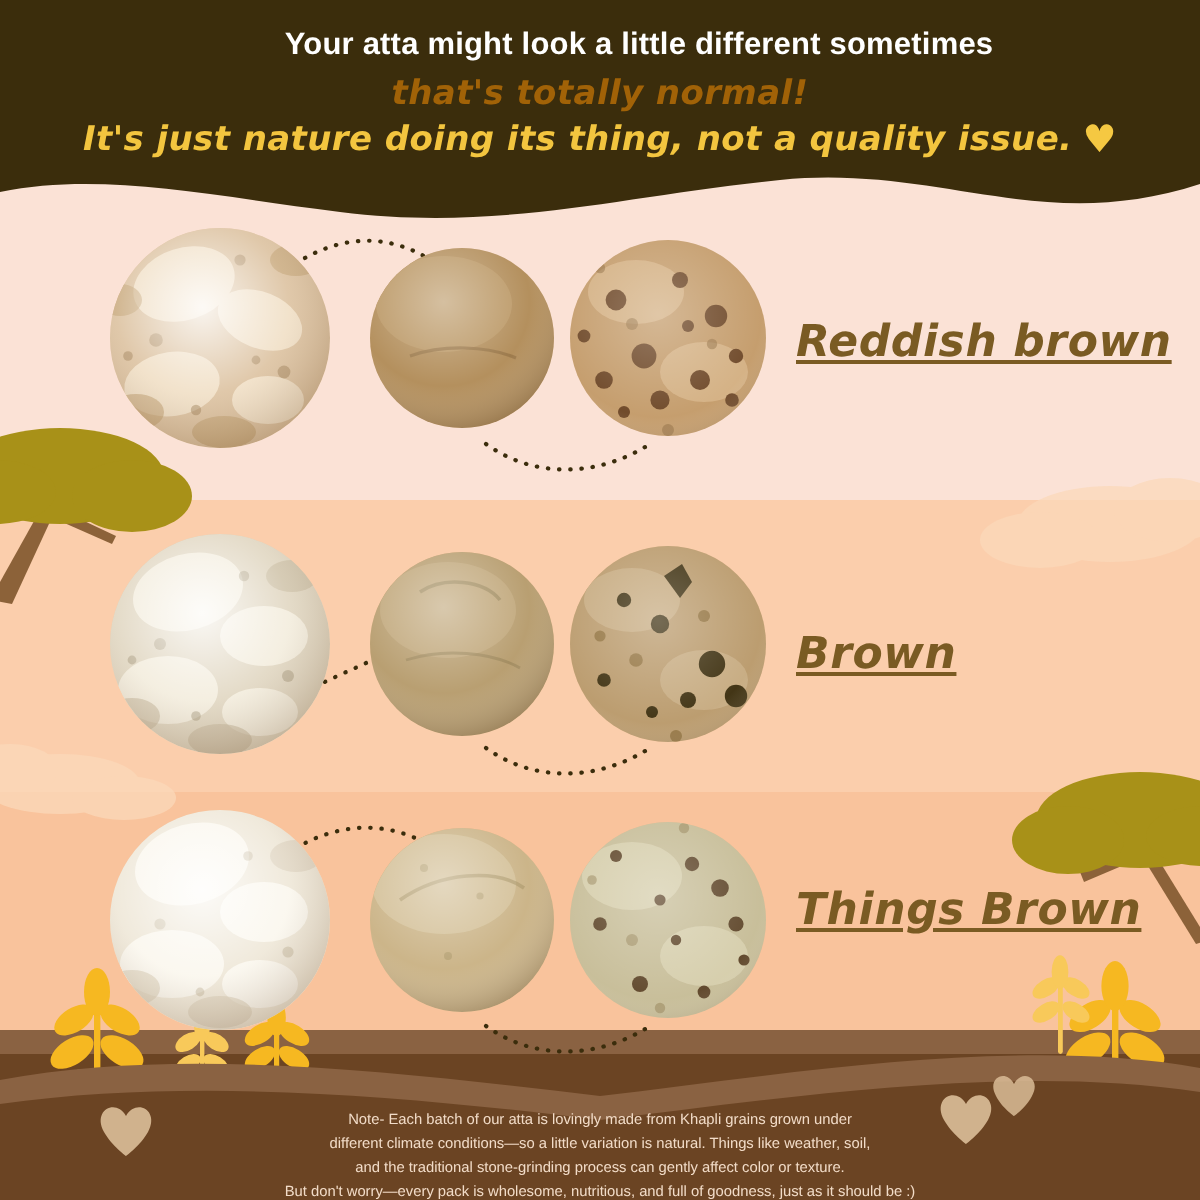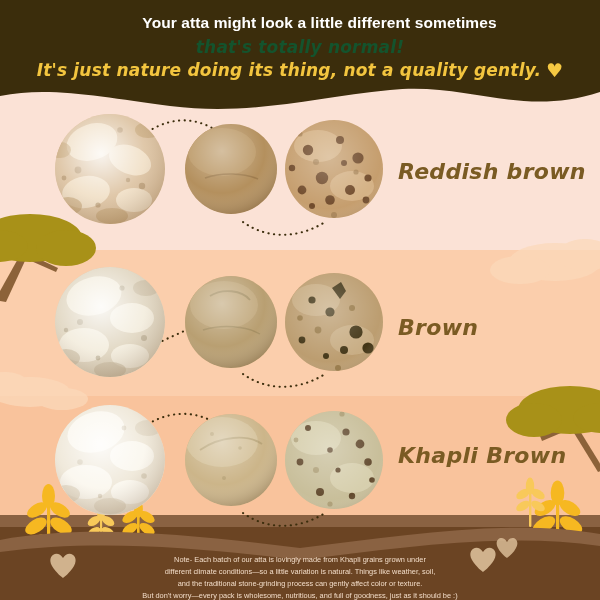--- a/index.html
+++ b/index.html
@@ -20,39 +20,39 @@
   .svg-layer{position:absolute;left:0;top:0;width:600px;height:600px;}
 
   
   .header{position:absolute;left:0;top:0;width:600px;height:100px;}
   .header-text{position:absolute;left:0;top:0;width:600px;text-align:center;z-index:4;}
   .hl1{
     margin:14px 0 0 0;color:#FFFFFF;font-size:15.5px;font-weight:bold;
     letter-spacing:.1px;font-family:"Liberation Sans",sans-serif;padding-left:39px;
   }
   .hl2{
-    margin:5px 0 0 0;color:#14532d;font-size:17px;
+    margin:5px 0 0 0;color:#a16207;font-size:17px;
     font-family:"DejaVu Sans",sans-serif;font-style:italic;font-weight:bold;
     letter-spacing:.2px;
   }
   .hl3{
     margin:3px 0 0 0;color:#F3C53F;font-size:17px;
     font-family:"DejaVu Sans",sans-serif;font-style:italic;font-weight:bold;
     letter-spacing:.2px;display:flex;align-items:center;justify-content:center;gap:5px;
   }
   .heart{color:#F5C842;font-size:19px;font-style:normal;line-height:1;}
 
   
   .row{position:absolute;left:0;width:600px;height:120px;z-index:3;}
   .row1{top:112px;} .row2{top:265px;padding-left:12px;} .row3{top:403px;}
 
   .label{
     position:absolute;left:398px;
     font-family:"DejaVu Sans",sans-serif;font-style:italic;font-weight:bold;
-    color:#7A5B23;font-size:22px;letter-spacing:.3px;white-space:nowrap;
+    color:#7A5B23;font-size:22px;letter-spacing:.3px;white-space:nowrap;text-decoration:underline;
   }
   .label1{top:47px;} .label2{top:50px;} .label3{top:40px;}
 
   
   .note{
     position:absolute;left:60px;top:554px;width:480px;text-align:center;z-index:6;
     color:#F2DCC8;font-size:7.4px;line-height:1.62;font-family:"Liberation Sans",sans-serif;
   }
   .note div{margin:0;}
 </style>
@@ -397,34 +397,34 @@
         <circle cx="334" cy="460" r="49" fill="url(#rotiG)"></circle>
       </g>
     </g>
   </svg>
 
   <div class="header">
     <div class="header-text">
       <p class="hl1">Your atta might look a little different sometimes</p>
       <p class="hl2">that's totally normal!</p>
       <p class="hl3">
-        <span>It's just nature doing its thing, not a quality gently.</span>
+        <span>It's just nature doing its thing, not a quality issue.</span>
         <span class="heart">♥</span>
       </p>
     </div>
   </div>
 
   <div class="row row1">
     <div class="label label1">Reddish brown</div>
   </div>
   <div class="row row2">
     <div class="label label2">Brown</div>
   </div>
   <div class="row row3">
-    <div class="label label3">Khapli Brown</div>
+    <div class="label label3">Things Brown</div>
   </div>
 
   <div class="note">
     <div>Note- Each batch of our atta is lovingly made from Khapli grains grown under</div>
     <div>different climate conditions—so a little variation is natural. Things like weather, soil,</div>
     <div>and the traditional stone-grinding process can gently affect color or texture.</div>
     <div>But don't worry—every pack is wholesome, nutritious, and full of goodness, just as it should be :)</div>
   </div>
 
 </div>

